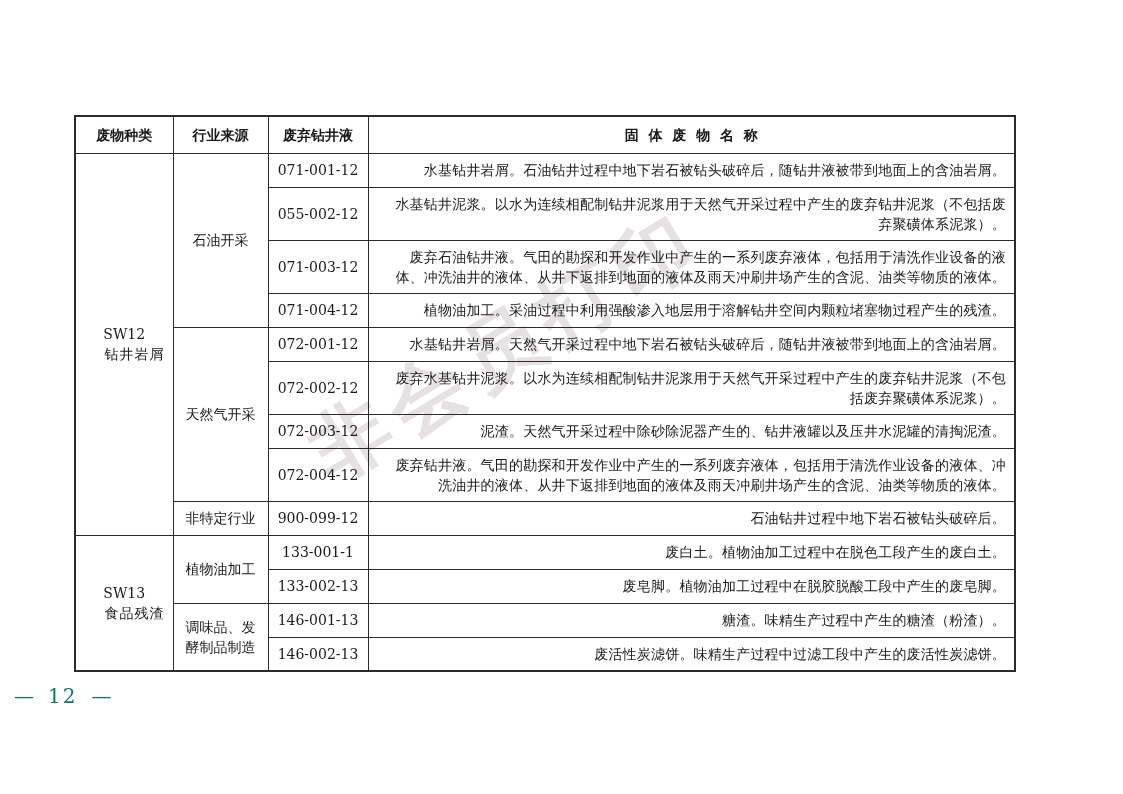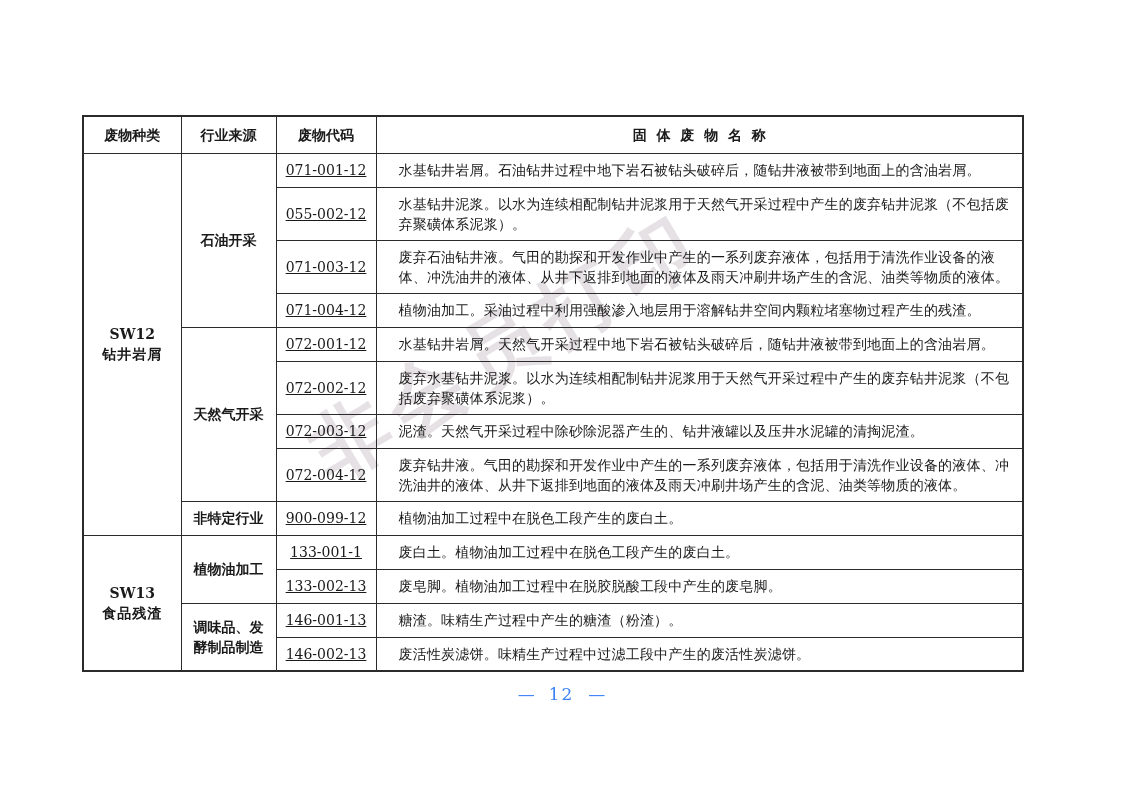--- a/index.html
+++ b/index.html
@@ -23,21 +23,21 @@
     transform: rotate(-31deg);
     transform-origin: 0 50%;
     pointer-events: none;
     user-select: none;
     font-family: "DejaVu Sans", "Liberation Sans", sans-serif;
     font-weight: 700;
   }
 
   table.waste-table {
     position: absolute;
-    left: 82px; top: 115px;
+    left: 74px; top: 115px;
     width: 940px;
     border-collapse: collapse;
     table-layout: fixed;
     border: 2px solid #2b2b2b;
     font-size: 14px;
   }
   .waste-table th, .waste-table td {
     border: 1px solid #2b2b2b;
     vertical-align: middle;
     line-height: 20px;
@@ -45,42 +45,39 @@
   .waste-table th {
     font-weight: 700;
     text-align: center;
     height: 37px;
     padding: 2px 4px;
   }
   th.name-header { letter-spacing: 0.7em; text-indent: 0.7em; margin-top: 8px; }
   td.type-cell, td.industry-cell {
     text-align: center;
     padding: 4px 8px;
-    font-weight: bold;
   }
   td.type-cell .type-code { display: block; }
-  td.type-cell .type-name { display: block; letter-spacing: 1px; }
+  td.type-cell .type-name { display: block; letter-spacing: 1px; text-align: right; }
   td.code-cell {
     text-align: center;
     padding: 4px 2px;
     height: 34px;
-    text-decoration: underline;
   }
   td.name-cell {
-    text-align: left;
+    text-align: right;
     padding: 6px 8px 6px 22px;
     letter-spacing: 0.2px;
   }
   .page-footer {
     position: absolute;
     left: 0; top: 684px;
     width: 100%;
-    text-align: center;
-    font-size: 17px;
-    color: #3b82f6;
+    font-size: 20px;
+    color: #0f766e;
   }
   .page-footer .dash { display: inline-block; margin: 0 14px; letter-spacing: 0; }
   .page-footer .num { display: inline-block; letter-spacing: 2px; }
 </style>
 </head>
 <body>
 
 <div class="page">
 
   <div class="watermark">非会员打印</div>
@@ -89,21 +86,21 @@
     <colgroup>
       <col style="width:98px">
       <col style="width:95px">
       <col style="width:100px">
       <col style="width:647px">
     </colgroup>
     <thead>
       <tr>
         <th>废物种类</th>
         <th>行业来源</th>
-        <th>废物代码</th>
+        <th>废弃钻井液</th>
         <th class="name-header">固体废物名称</th>
       </tr>
     </thead>
     <tbody>
       <tr>
         <td class="type-cell" rowspan="9">
           <span class="type-code">SW12</span>
           <span class="type-name">钻井岩屑</span>
         </td>
         <td class="industry-cell" rowspan="4">石油开采</td>
@@ -135,21 +132,21 @@
         <td class="code-cell">072-003-12</td>
         <td class="name-cell">泥渣。天然气开采过程中除砂除泥器产生的、钻井液罐以及压井水泥罐的清掏泥渣。</td>
       </tr>
       <tr>
         <td class="code-cell">072-004-12</td>
         <td class="name-cell">废弃钻井液。气田的勘探和开发作业中产生的一系列废弃液体，包括用于清洗作业设备的液体、冲洗油井的液体、从井下返排到地面的液体及雨天冲刷井场产生的含泥、油类等物质的液体。</td>
       </tr>
       <tr>
         <td class="industry-cell">非特定行业</td>
         <td class="code-cell">900-099-12</td>
-        <td class="name-cell">植物油加工过程中在脱色工段产生的废白土。</td>
+        <td class="name-cell">石油钻井过程中地下岩石被钻头破碎后。</td>
       </tr>
       <tr>
         <td class="type-cell" rowspan="4">
           <span class="type-code">SW13</span>
           <span class="type-name">食品残渣</span>
         </td>
         <td class="industry-cell" rowspan="2">植物油加工</td>
         <td class="code-cell">133-001-1</td>
         <td class="name-cell">废白土。植物油加工过程中在脱色工段产生的废白土。</td>
       </tr>

